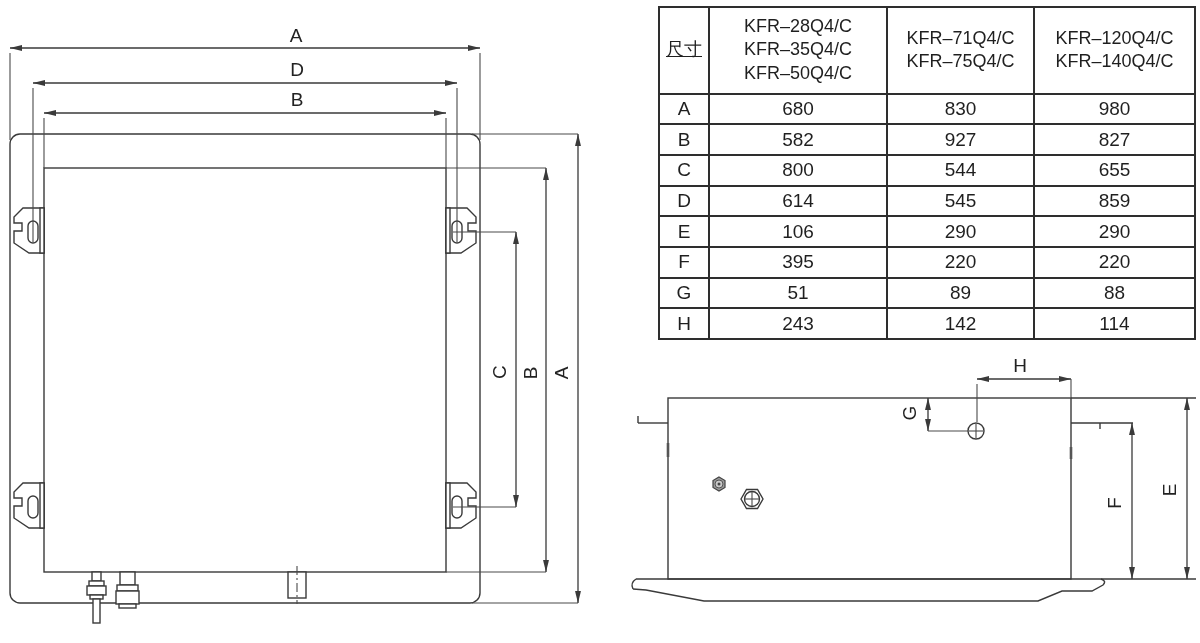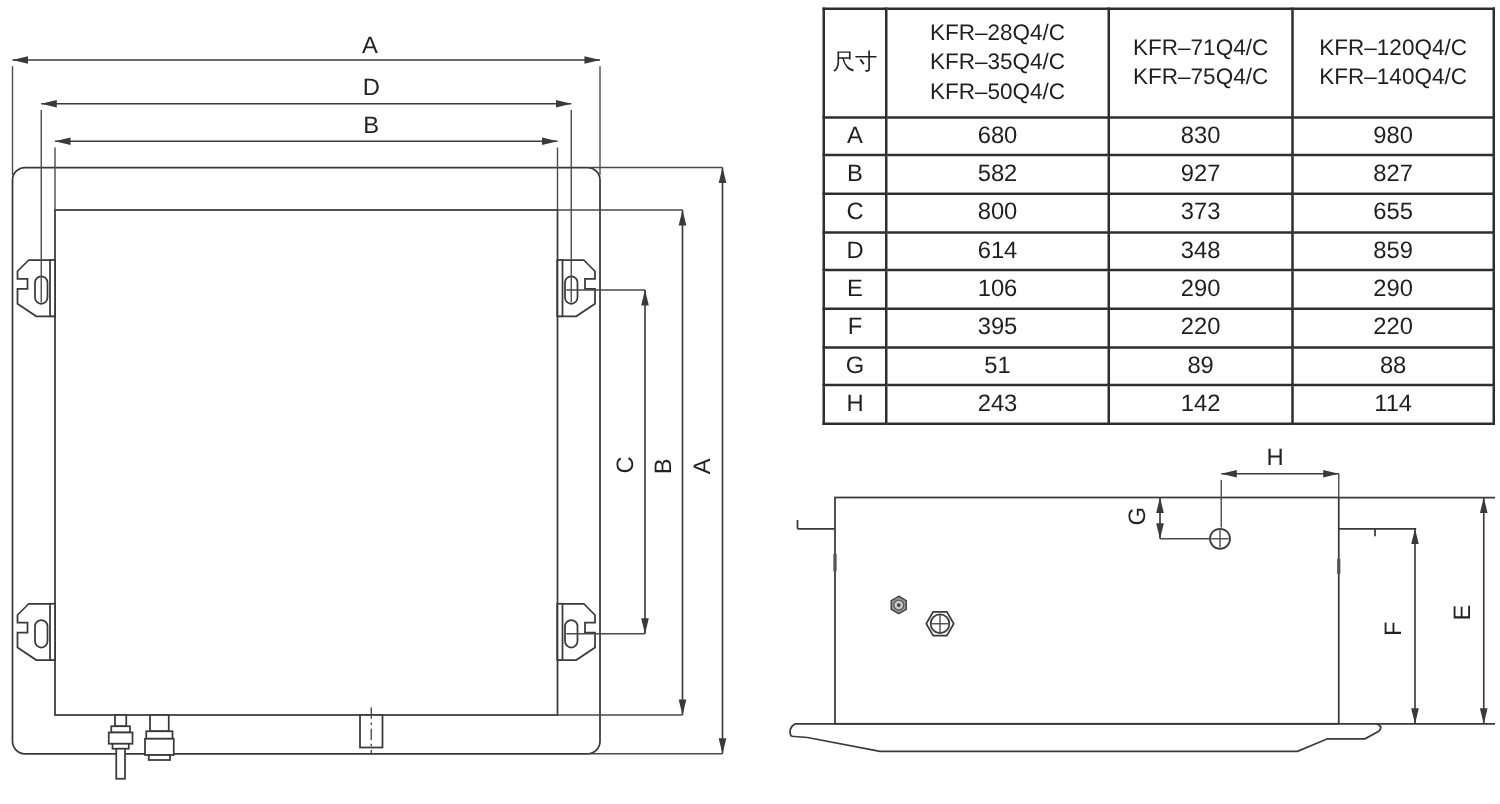--- a/index.html
+++ b/index.html
@@ -13,21 +13,21 @@
   .dim{stroke:#3a3a3a;stroke-width:1.3;fill:none;}
   .fillw{fill:#ffffff;}
   .dimtxt{font-family:"Liberation Sans",sans-serif;font-size:19px;fill:#222;}
 
   
   table.dims{position:absolute;left:658px;top:6px;width:536px;height:334px;
              border-collapse:collapse;table-layout:fixed;background:#fff;}
   table.dims td{border:2px solid #2e2e2e;text-align:center;vertical-align:middle;
                 color:#1f1f1f;font-size:19px;padding:0;}
   table.dims td.hdr{font-size:18px;line-height:1.32;white-space:pre-line;height:80px;}
-  table.dims td.dimcol{width:50px;}
+  table.dims td.dimcol{width:50px;text-decoration:underline;}
   table.dims col.c1{width:50px;} table.dims col.c2{width:178px;}
   table.dims col.c3{width:147px;} table.dims col.c4{width:161px;}
   table.dims tr.datarow td{height:27px;}
 </style>
 </head>
 <body>
 
 <div class="stage">
 
   <svg width="1200" height="643" viewBox="0 0 1200 643">
@@ -205,27 +205,27 @@
       </tr>
       <tr class="datarow">
         <td>B</td>
         <td>582</td>
         <td>927</td>
         <td>827</td>
       </tr>
       <tr class="datarow">
         <td>C</td>
         <td>800</td>
-        <td>373</td>
+        <td>544</td>
         <td>655</td>
       </tr>
       <tr class="datarow">
         <td>D</td>
         <td>614</td>
-        <td>348</td>
+        <td>545</td>
         <td>859</td>
       </tr>
       <tr class="datarow">
         <td>E</td>
         <td>106</td>
         <td>290</td>
         <td>290</td>
       </tr>
       <tr class="datarow">
         <td>F</td>

